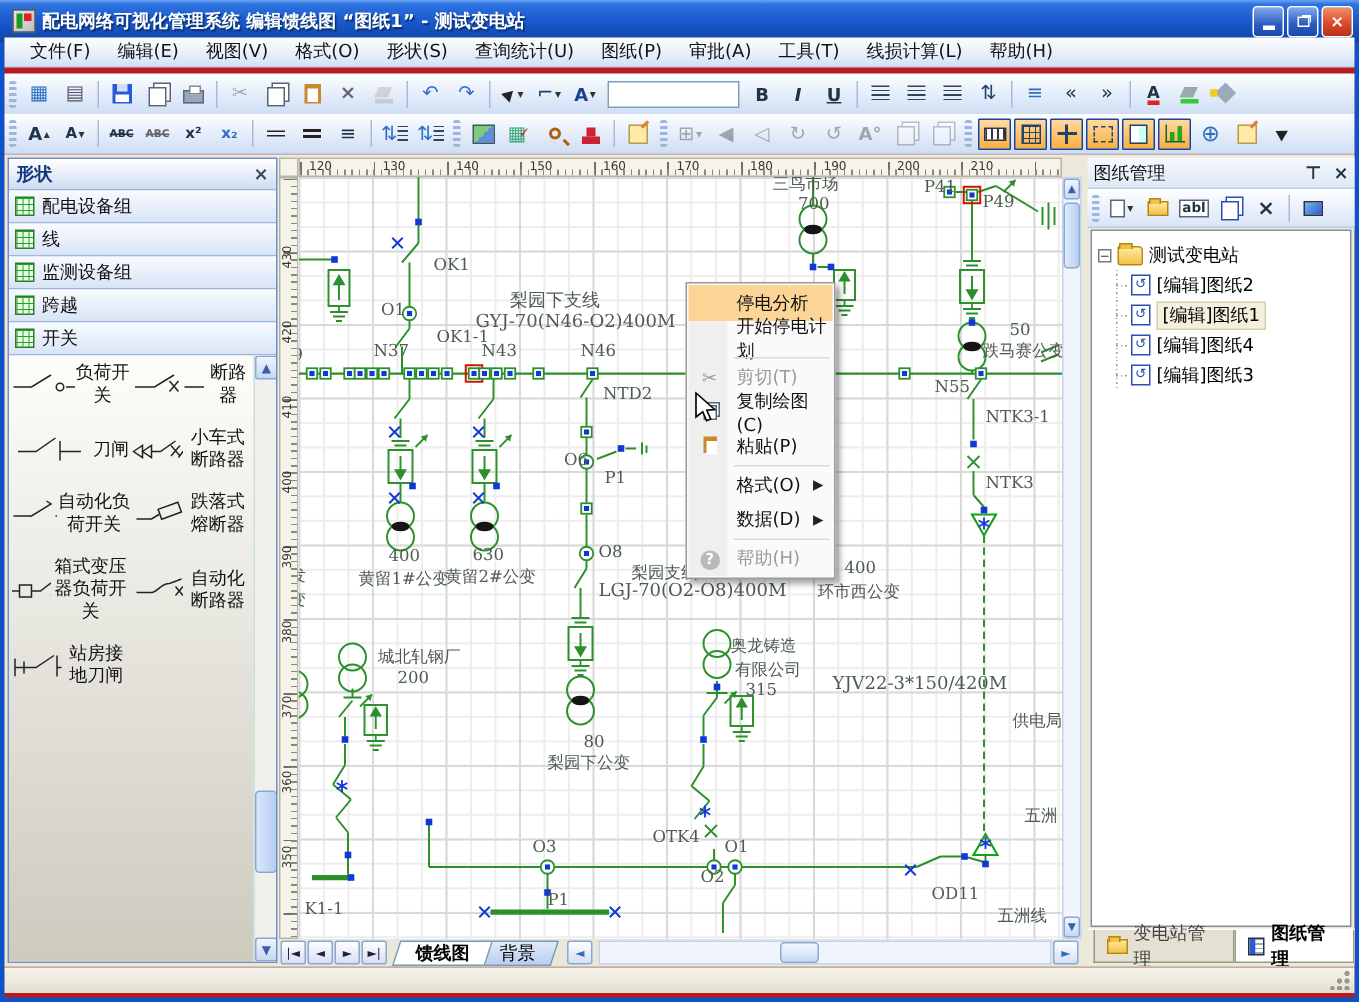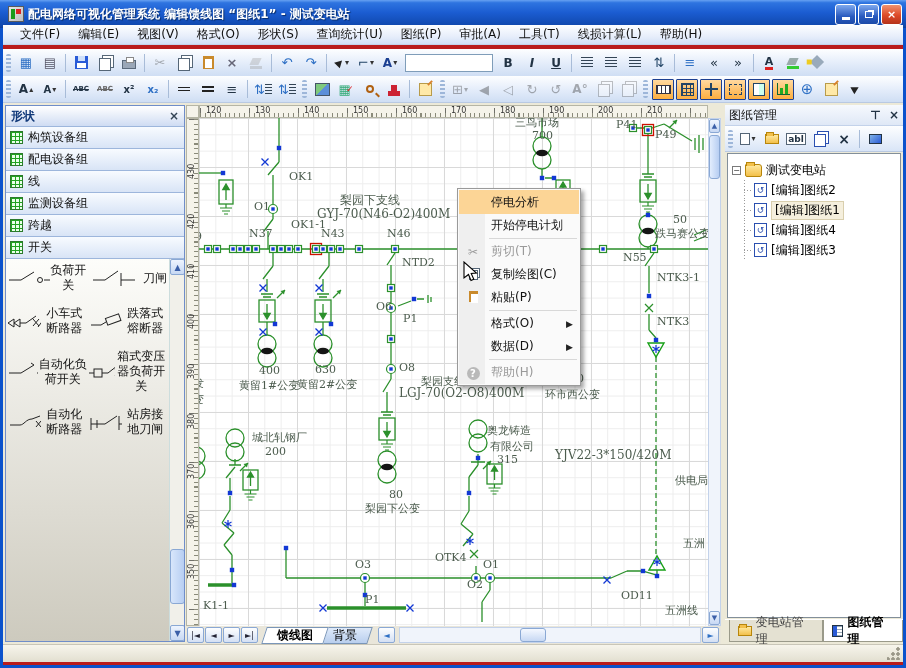--- a/index.html
+++ b/index.html
@@ -101,21 +101,21 @@
 
 #sheetrow{position:absolute;left:0;top:521px;width:535px;height:18px;background:#e9e6da;display:flex;align-items:center}
 .navbtn{width:17px;height:16px;background:linear-gradient(180deg,#fdfeff,#d4e0f4);border:1px solid #8aa8d4;border-radius:2px;font-size:8px;color:#223;display:flex;align-items:center;justify-content:center;margin-left:1px}
 .sheettab{height:17px;padding:0 12px;display:flex;align-items:center;font-size:12px;transform:skewX(-18deg);border:1px solid #7a96b8;margin-left:-6px}
 .sheettab span{transform:skewX(18deg)}
 .sheettab.active{background:#fff;font-weight:bold;z-index:2}
 .sheettab.bg{background:linear-gradient(180deg,#dfeafa,#b9cfee)}
 #htrack{flex:1;height:16px;background:#f0f4fb;border:1px solid #c3d2ea;position:relative;margin-left:4px}
 #hthumb{position:absolute;left:120px;top:0;width:26px;height:14px;background:linear-gradient(180deg,#f4f8ff,#c7d8f3);border:1px solid #8aa8d4;border-radius:3px}
 
-#ctx{position:absolute;left:258px;top:70px;width:124px;background:#fafafa;border:1px solid #9a9a9a;box-shadow:3px 3px 4px rgba(0,0,0,.35);z-index:50;padding:1px}
+#ctx{position:absolute;left:258px;top:70px;width:100px;background:#fafafa;border:1px solid #9a9a9a;box-shadow:3px 3px 4px rgba(0,0,0,.35);z-index:50;padding:1px}
 #ctx:before{content:"";position:absolute;left:1px;top:1px;bottom:1px;width:26px;background:#efefef}
 .cmi{position:relative;height:23px;display:flex;align-items:center;font-size:12px;color:#111;padding-left:32px}
 .cmi.hi{background:#fcd596;height:24px}
 .cmi.dis{color:#9a9a9a}
 .cmi .ci{position:absolute;left:5px;width:18px;text-align:center;font-size:12px}
 .cmi .sub{position:absolute;right:6px;font-size:9px;color:#222}
 .csep{height:1px;background:#d8d8d8;margin:1px 2px 1px 30px;position:relative}
 .helpdot{display:inline-block;width:13px;height:13px;border-radius:50%;background:#b9b9b9;color:#fff;font-size:10px;font-weight:bold;line-height:13px;text-align:center}
 #cursor{position:absolute;left:4px;top:72px;z-index:60}
 
@@ -395,24 +395,20 @@
       </span>
   </div>
 
   <div id="main">
 
     <div id="shapes">
       <div id="shapes-hd">
         <span>形状</span>
         <span class="x">×</span>
       </div>
-      <div class="sgroup">
-          <span class="gicon"></span>
-          <span>构筑设备组</span>
-        </div>
       <div class="sgroup">
           <span class="gicon"></span>
           <span>配电设备组</span>
         </div>
       <div class="sgroup">
           <span class="gicon"></span>
           <span>线</span>
         </div>
       <div class="sgroup">
           <span class="gicon"></span>
@@ -434,52 +430,60 @@
                   <path d="M3,12h12l13,-8"></path>
                   <circle cx="34" cy="12" r="2.5"></circle>
                   <path d="M38,12h12M50,6v12"></path>
                 </g>
               </svg>
               <span class="lb">负荷开关</span>
             </div>
           <div class="sitem">
               <svg width="56" height="18">
                 <g stroke="#222" fill="none">
+                  <path d="M3,12h13l13,-8M26,8l6,7M32,8l-6,7M36,12h14"></path>
+                </g>
+              </svg>
+              <span class="lb">断路器</span>
+            </div>
+          <div class="sitem">
+              <svg width="56" height="18">
+                <g stroke="#222" fill="none">
                   <path d="M6,12h12l13,-9M34,5v14M34,12h14"></path>
                 </g>
               </svg>
               <span class="lb">刀闸</span>
             </div>
           <div class="sitem">
               <svg width="56" height="18">
                 <g stroke="#222" fill="none">
                   <path d="M2,12l6,-4v8zM8,12l6,-4v8zM14,12h6l10,-7M27,8l6,7M33,8l-6,7M38,8l-6,8M44,8l6,4l-6,4zM50,8l4,4l-4,4"></path>
                 </g>
               </svg>
               <span class="lb">小车式断路器</span>
+            </div>
+          <div class="sitem">
+              <svg width="56" height="18">
+                <g stroke="#222" fill="none">
+                  <path d="M3,12h12l13,-8l-3,-2M31,12h3"></path>
+                  <circle cx="37" cy="12" r="2.5"></circle>
+                  <path d="M41,12h9M48,6v12"></path>
+                </g>
+              </svg>
+              <span class="lb">自动化负荷开关</span>
             </div>
           <div class="sitem">
               <svg width="56" height="18">
                 <g stroke="#222" fill="none">
                   <path d="M4,14h10l5,-3"></path>
                   <rect x="19" y="5" width="14" height="7" transform="rotate(-20 26 8)"></rect>
                   <path d="M36,7l8,5M44,12h8M50,6v12"></path>
                 </g>
               </svg>
               <span class="lb">跌落式熔断器</span>
-            </div>
-          <div class="sitem">
-              <svg width="56" height="18">
-                <g stroke="#222" fill="none">
-                  <path d="M3,12h12l13,-8l-3,-2M31,12h3"></path>
-                  <circle cx="37" cy="12" r="2.5"></circle>
-                  <path d="M41,12h9M48,6v12"></path>
-                </g>
-              </svg>
-              <span class="lb">自动化负荷开关</span>
             </div>
           <div class="sitem">
               <svg width="56" height="18">
                 <g stroke="#222" fill="none">
                   <path d="M2,12h5"></path>
                   <rect x="7" y="8" width="8" height="8"></rect>
                   <path d="M15,12h6l9,-7M28,8l5,7M33,8l-5,7M38,12h6M44,8v8M47,8v8M47,12h7"></path>
                 </g>
               </svg>
               <span class="lb">箱式变压器负荷开关</span>

